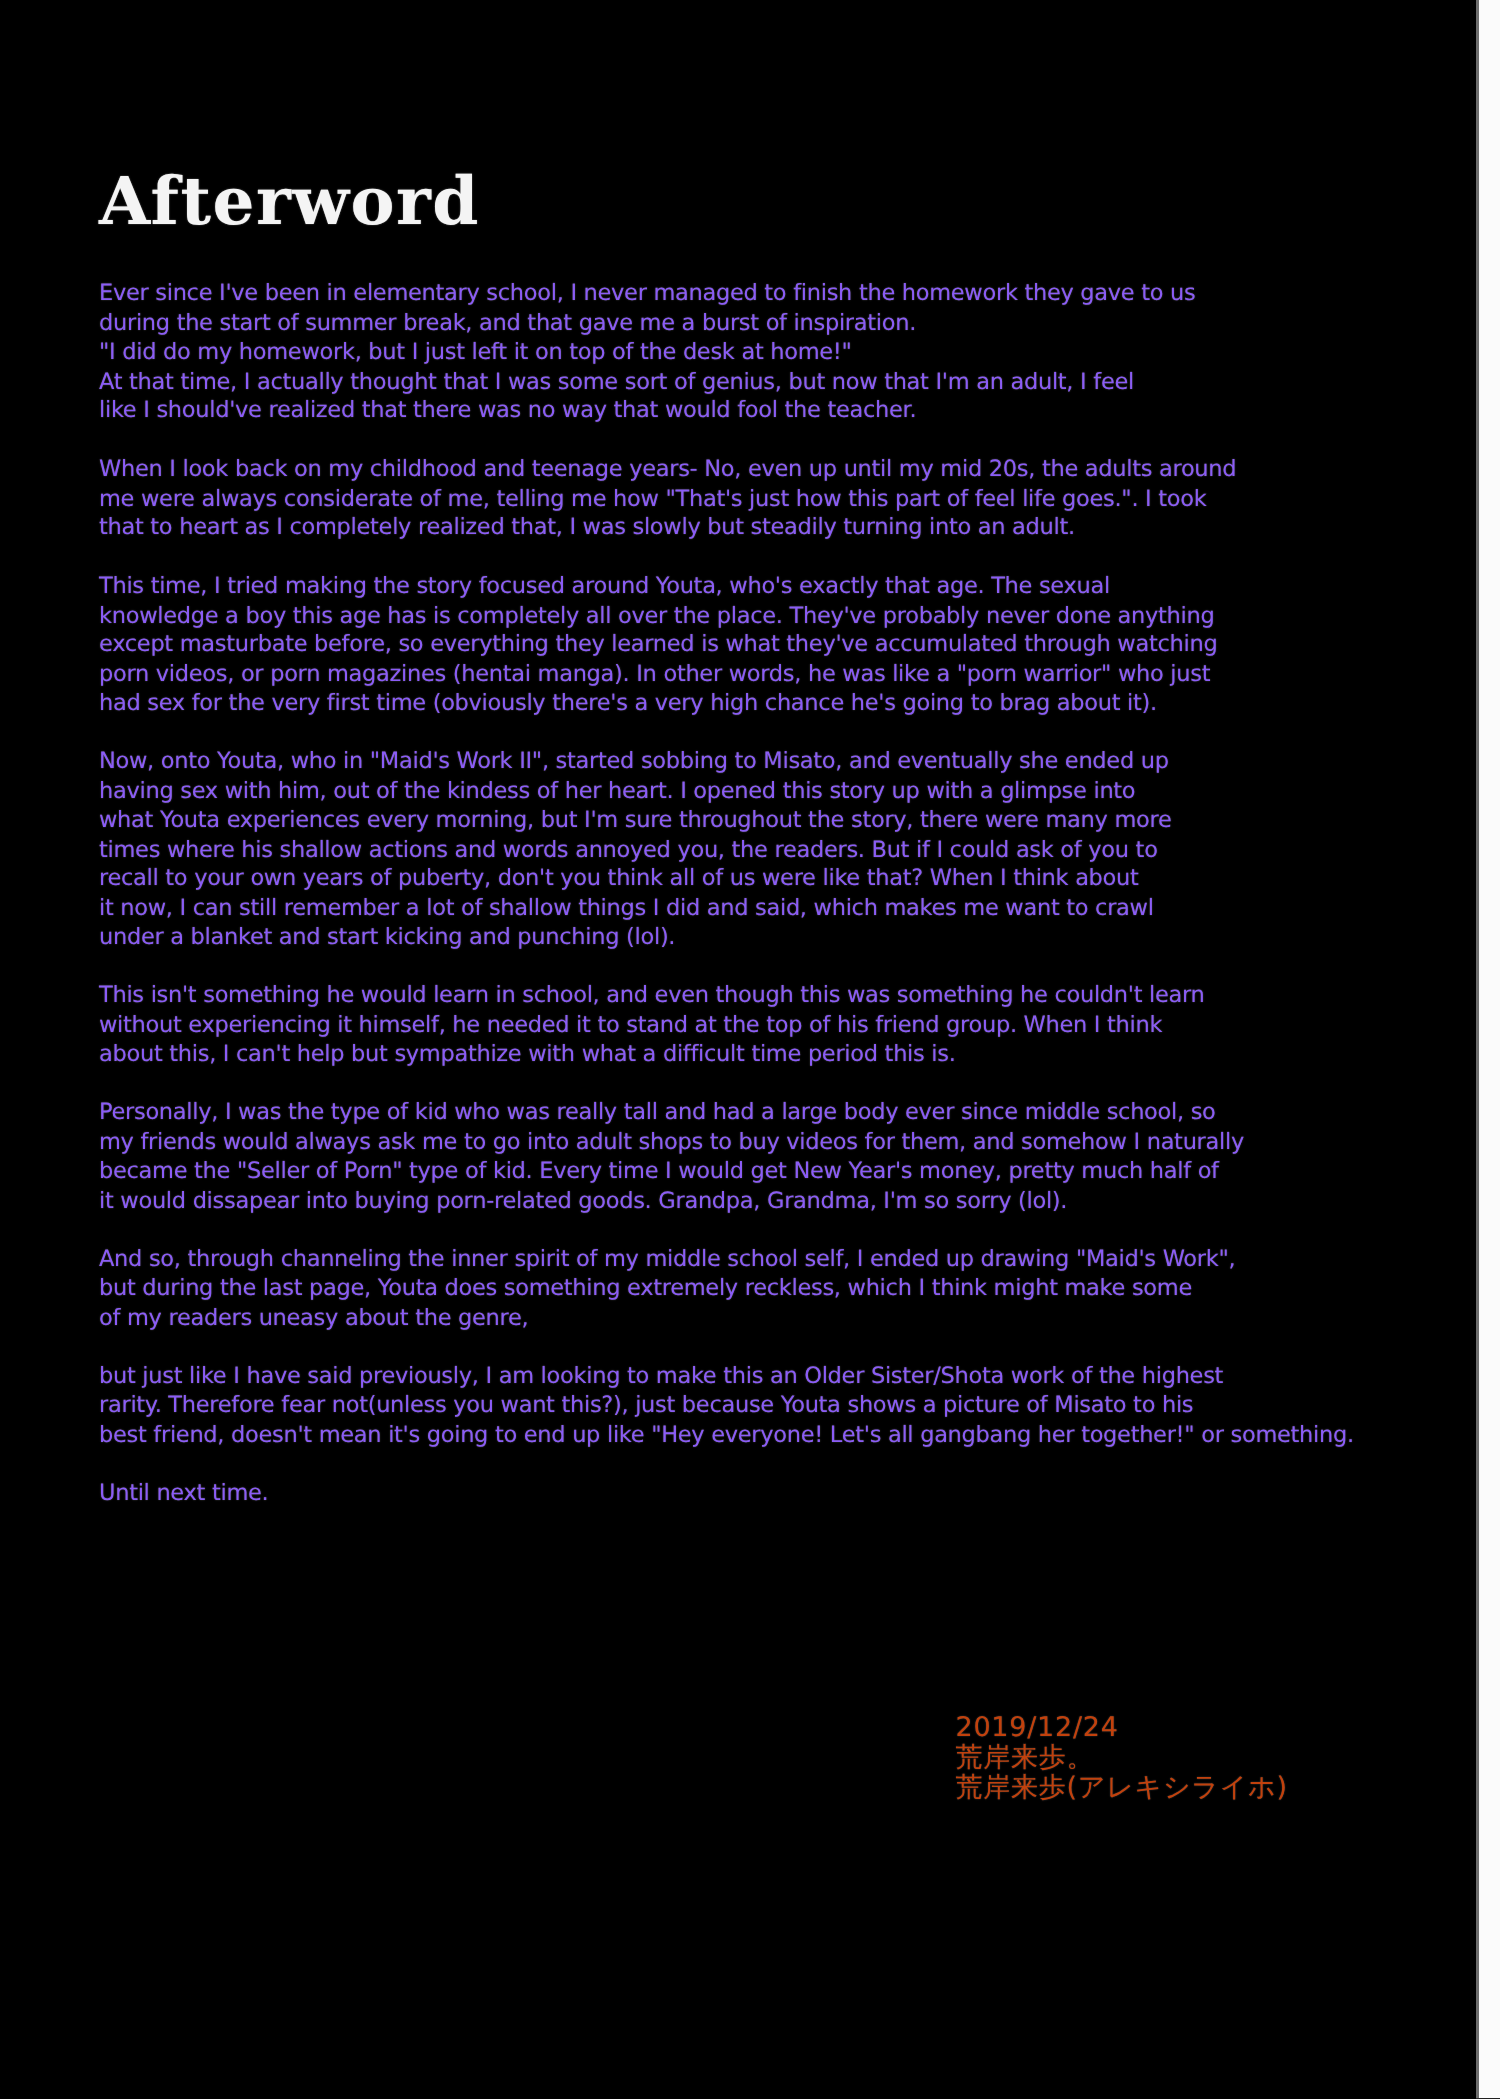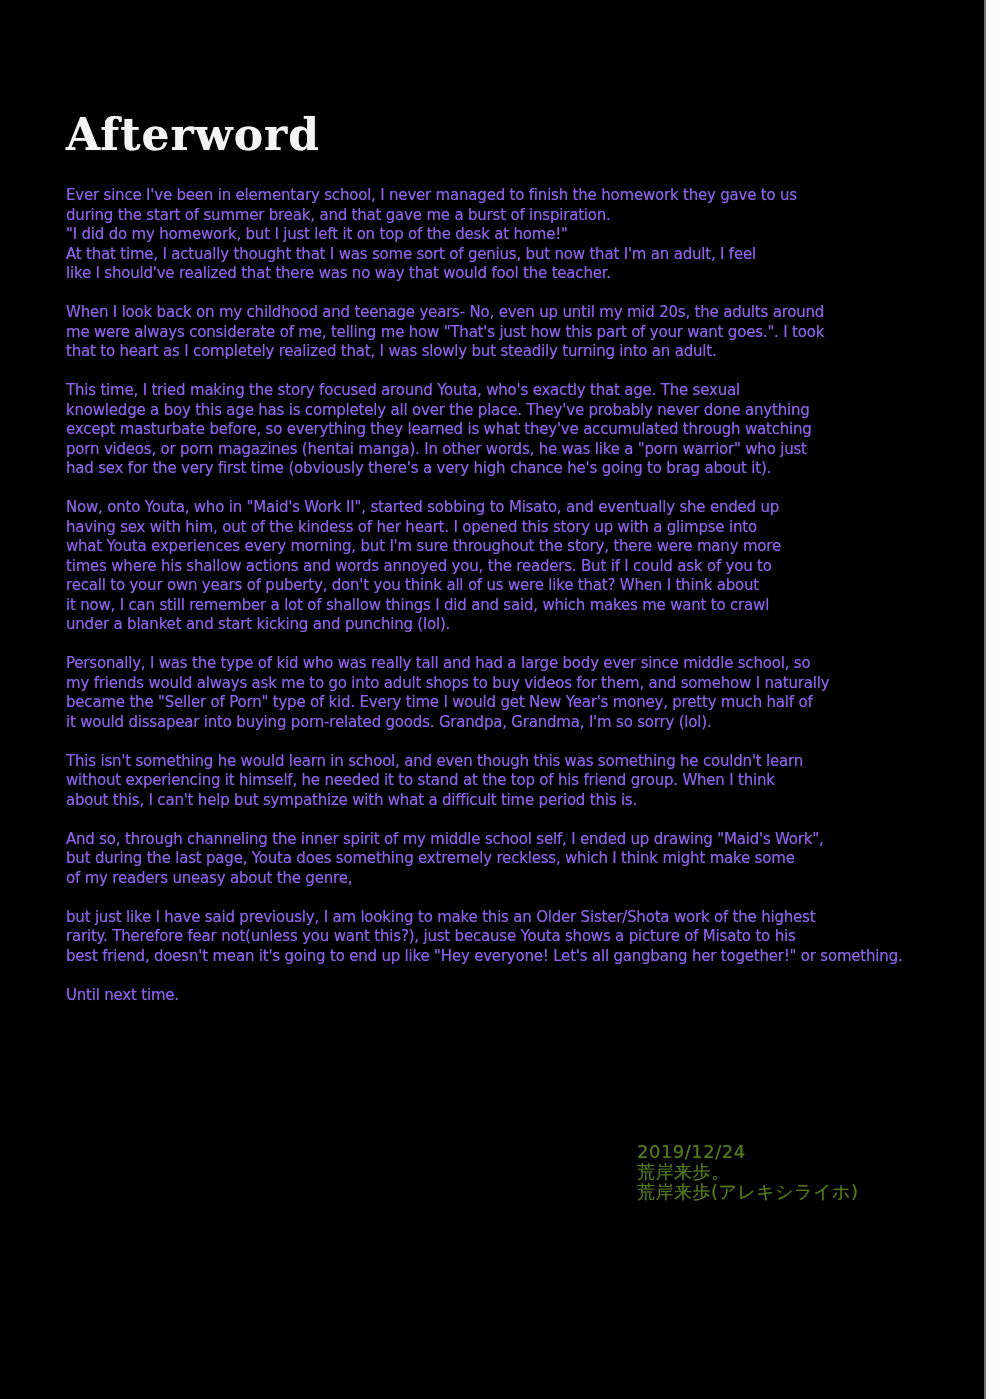--- a/index.html
+++ b/index.html
@@ -47,21 +47,21 @@
     text-shadow: 0 0 1px rgba(255,255,255,0.35);
   }
   .para {
     margin: 0 0 19.5px 0;
     white-space: pre-line;
   }
   .signature {
     position: absolute;
     left: 637px;
     top: 1142px;
-    color: #4d7c0f;
+    color: #c2410c;
     font-size: 18px;
     line-height: 20px;
     letter-spacing: 0.5px;
     text-shadow: 0 0 1px rgba(255,255,255,0.3);
   }
   .signature div { margin: 0; }
 </style>
 </head>
 <body>
 
@@ -71,41 +71,41 @@
 
   <h1 class="title">Afterword</h1>
 
   <div class="body-text">
     <p class="para">Ever since I've been in elementary school, I never managed to finish the homework they gave to us
 during the start of summer break, and that gave me a burst of inspiration.
 "I did do my homework, but I just left it on top of the desk at home!"
 At that time, I actually thought that I was some sort of genius, but now that I'm an adult, I feel
 like I should've realized that there was no way that would fool the teacher.</p>
     <p class="para">When I look back on my childhood and teenage years- No, even up until my mid 20s, the adults around
-me were always considerate of me, telling me how "That's just how this part of your want goes.". I took
+me were always considerate of me, telling me how "That's just how this part of feel life goes.". I took
 that to heart as I completely realized that, I was slowly but steadily turning into an adult.</p>
     <p class="para">This time, I tried making the story focused around Youta, who's exactly that age. The sexual
 knowledge a boy this age has is completely all over the place. They've probably never done anything
 except masturbate before, so everything they learned is what they've accumulated through watching
 porn videos, or porn magazines (hentai manga). In other words, he was like a "porn warrior" who just
 had sex for the very first time (obviously there's a very high chance he's going to brag about it).</p>
     <p class="para">Now, onto Youta, who in "Maid's Work II", started sobbing to Misato, and eventually she ended up
 having sex with him, out of the kindess of her heart. I opened this story up with a glimpse into
 what Youta experiences every morning, but I'm sure throughout the story, there were many more
 times where his shallow actions and words annoyed you, the readers. But if I could ask of you to
 recall to your own years of puberty, don't you think all of us were like that? When I think about
 it now, I can still remember a lot of shallow things I did and said, which makes me want to crawl
 under a blanket and start kicking and punching (lol).</p>
+    <p class="para">This isn't something he would learn in school, and even though this was something he couldn't learn
+without experiencing it himself, he needed it to stand at the top of his friend group. When I think
+about this, I can't help but sympathize with what a difficult time period this is.</p>
     <p class="para">Personally, I was the type of kid who was really tall and had a large body ever since middle school, so
 my friends would always ask me to go into adult shops to buy videos for them, and somehow I naturally
 became the "Seller of Porn" type of kid. Every time I would get New Year's money, pretty much half of
 it would dissapear into buying porn-related goods. Grandpa, Grandma, I'm so sorry (lol).</p>
-    <p class="para">This isn't something he would learn in school, and even though this was something he couldn't learn
-without experiencing it himself, he needed it to stand at the top of his friend group. When I think
-about this, I can't help but sympathize with what a difficult time period this is.</p>
     <p class="para">And so, through channeling the inner spirit of my middle school self, I ended up drawing "Maid's Work",
 but during the last page, Youta does something extremely reckless, which I think might make some
 of my readers uneasy about the genre,</p>
     <p class="para">but just like I have said previously, I am looking to make this an Older Sister/Shota work of the highest
 rarity. Therefore fear not(unless you want this?), just because Youta shows a picture of Misato to his
 best friend, doesn't mean it's going to end up like "Hey everyone! Let's all gangbang her together!" or something.</p>
     <p class="para">Until next time.</p>
   </div>
 
   <div class="signature">

